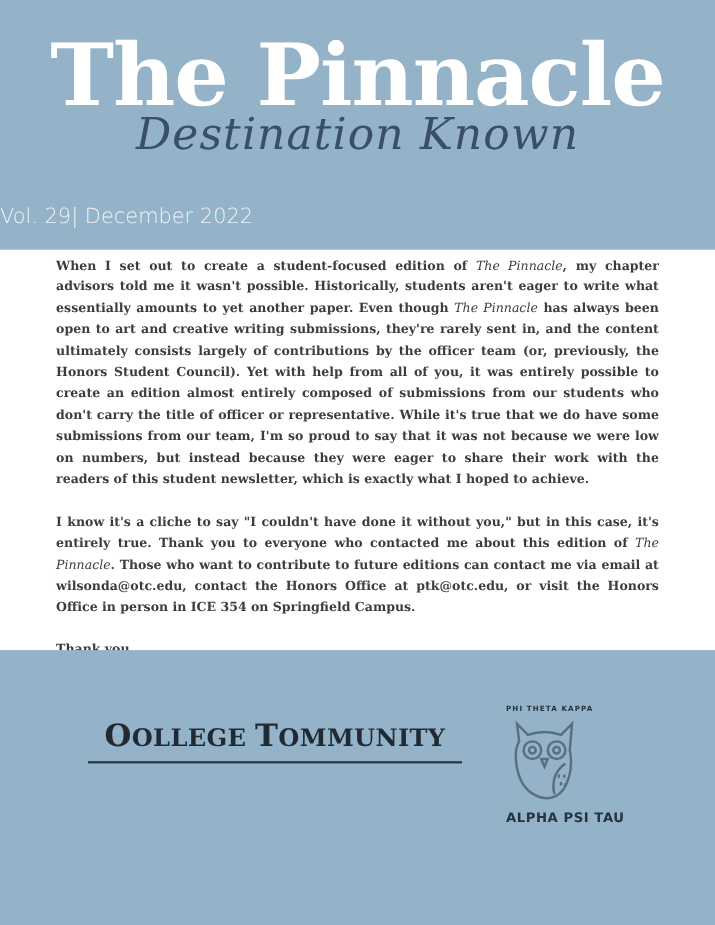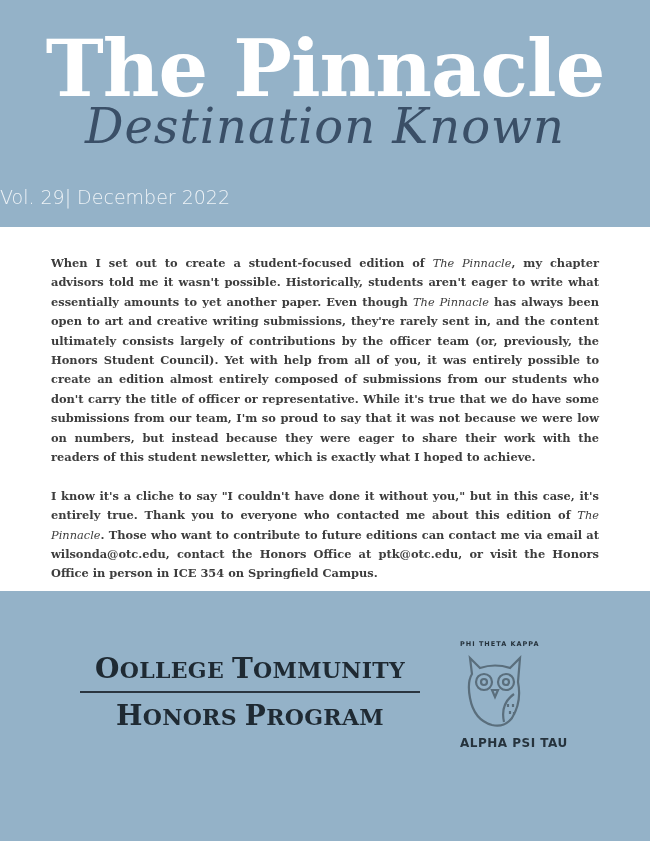--- a/index.html
+++ b/index.html
@@ -20,35 +20,35 @@
       font-size: 78px;
       letter-spacing: -1px;
       color: #ffffff;
       line-height: 1;
     }
     .subtitle {
       position: absolute; left: 0; top: 102px; width: 650px;
       text-align: center;
       font-family: "DejaVu Serif", serif;
       font-style: italic;
-      font-size: 48px;
+      font-size: 40px;
       color: #3a4f67;
       line-height: 1;
       letter-spacing: 1px;
     }
     .volume {
       position: absolute; left: 0; top: 188px; width: 650px;
       font-family: "DejaVu Sans", sans-serif;
       font-weight: 200;
       font-size: 19px;
       color: #eef3f7;
       line-height: 1;
     }
     .body {
-      position: absolute; left: 51px; top: 254px; width: 548px;
+      position: absolute; left: 51px; top: 232px; width: 548px;
       font-family: "DejaVu Serif", serif;
       font-weight: bold;
       font-size: 11.4px;
       line-height: 19.4px;
       color: #3d3d3d;
       text-align: justify;
     }
     .body p { margin: 0 0 19.4px 0; }
     .body em { font-style: italic; font-weight: normal; }
     .sig { margin: 0; text-align: left; }
@@ -91,21 +91,20 @@
   <p><span>When I set out to create a student-focused edition of </span><em>The Pinnacle</em><span>, my chapter advisors told me it wasn't possible. Historically, students aren't eager to write what essentially amounts to yet another paper. Even though </span><em>The Pinnacle</em><span> has always been open to art and creative writing submissions, they're rarely sent in, and the content ultimately consists largely of contributions by the officer team (or, previously, the Honors Student Council). Yet with help from all of you, it was entirely possible to create an edition almost entirely composed of submissions from our students who don't carry the title of officer or representative. While it's true that we do have some submissions from our team, I'm so proud to say that it was not because we were low on numbers, but instead because they were eager to share their work with the readers of this student newsletter, which is exactly what I hoped to achieve.</span></p>
   <p><span>I know it's a cliche to say "I couldn't have done it without you," but in this case, it's entirely true. Thank you to everyone who contacted me about this edition of </span><em>The Pinnacle</em><span>. Those who want to contribute to future editions can contact me via email at wilsonda@otc.edu, contact the Honors Office at ptk@otc.edu, or visit the Honors Office in person in ICE 354 on Springfield Campus.</span></p>
   <p class="sig"><span>Thank you,</span><br><span>Darla A. Wilson</span></p>
 </div>
 
 <div class="footer"></div>
 
 <div class="otc">
   <div class="line"><span class="big">O</span><span>OLLEGE </span><span class="big">T</span><span>OMMUNITY</span></div>
   <div class="rule"></div>
-  <div class="line"><span class="big">H</span><span>ONORS </span><span class="big">P</span><span>ROGRAM</span></div>
 </div>
 
 <div class="ptk">
   <div class="top">PHI THETA KAPPA</div>
   <svg width="70" height="80" viewBox="0 0 70 80">
     <g fill="none" stroke="#5a6e7c" stroke-width="2.2">
       <path d="M10 6 L20 16 Q35 11 50 16 L60 6 L58 30 Q62 50 52 66 Q44 76 32 73 Q14 68 10 46 Q7 30 12 22 Z"></path>
       <circle cx="24" cy="30" r="8"></circle>
         <circle cx="24" cy="30" r="3"></circle>
       <circle cx="46" cy="30" r="8"></circle>

